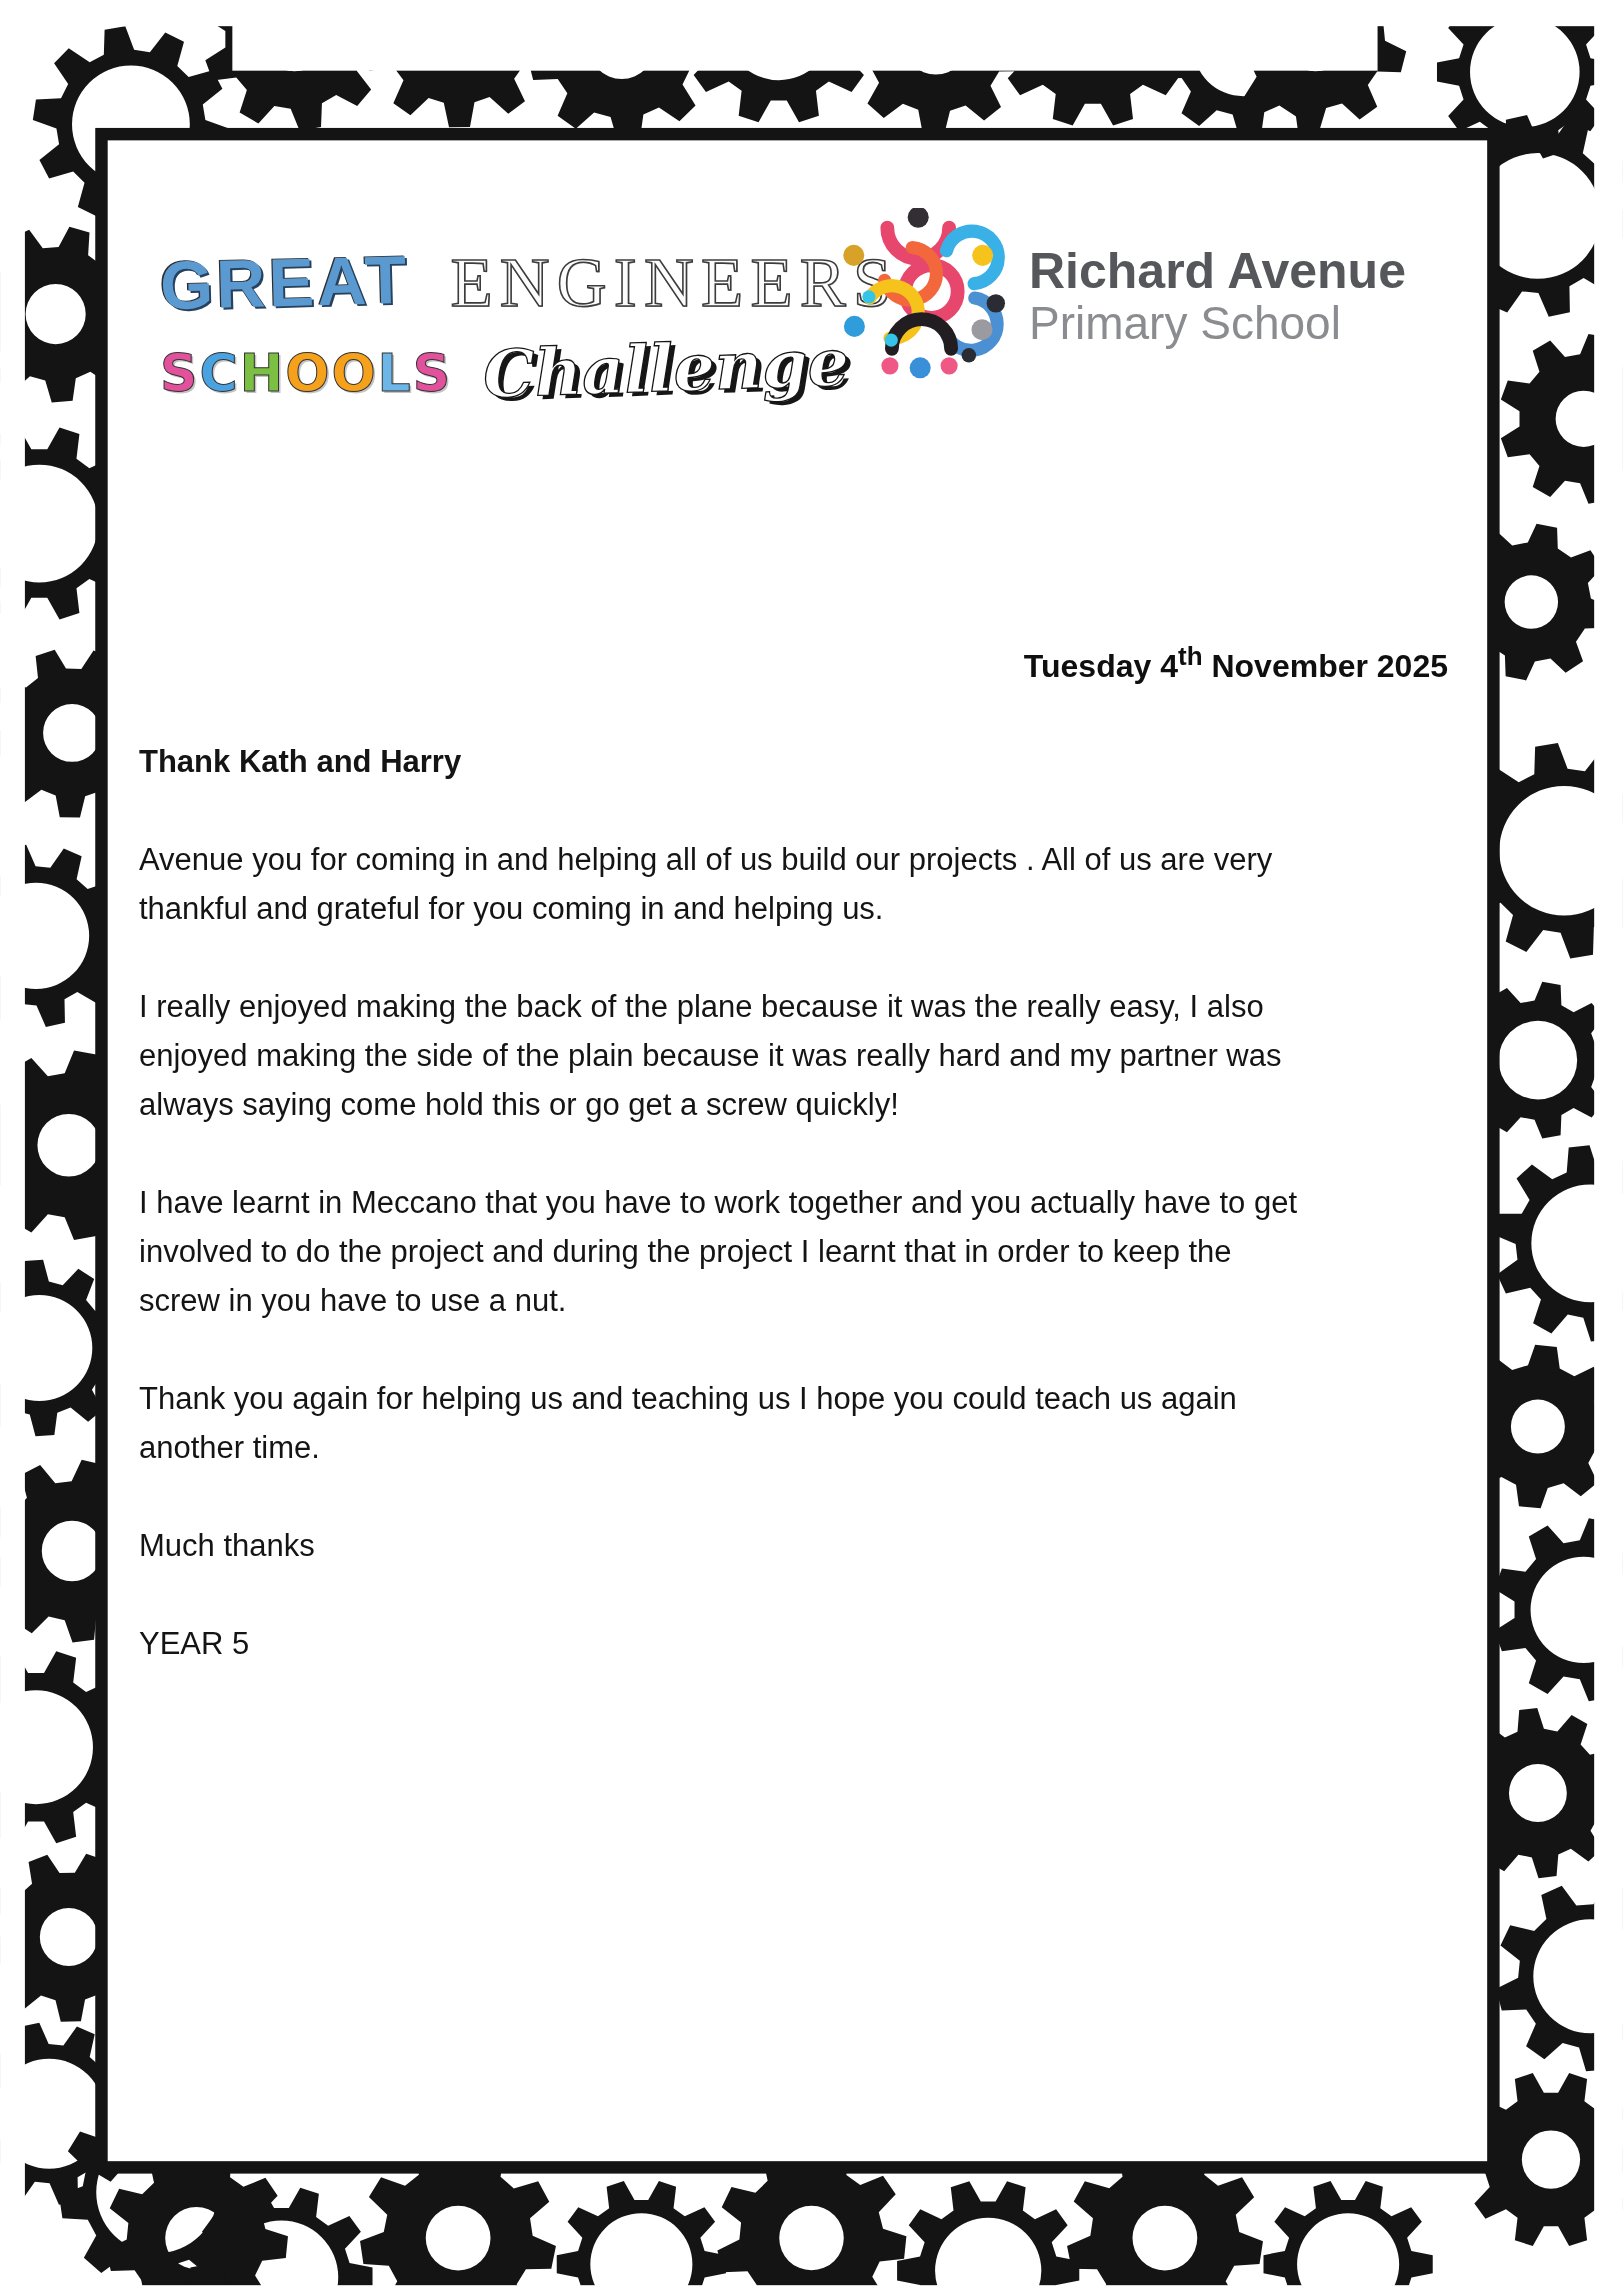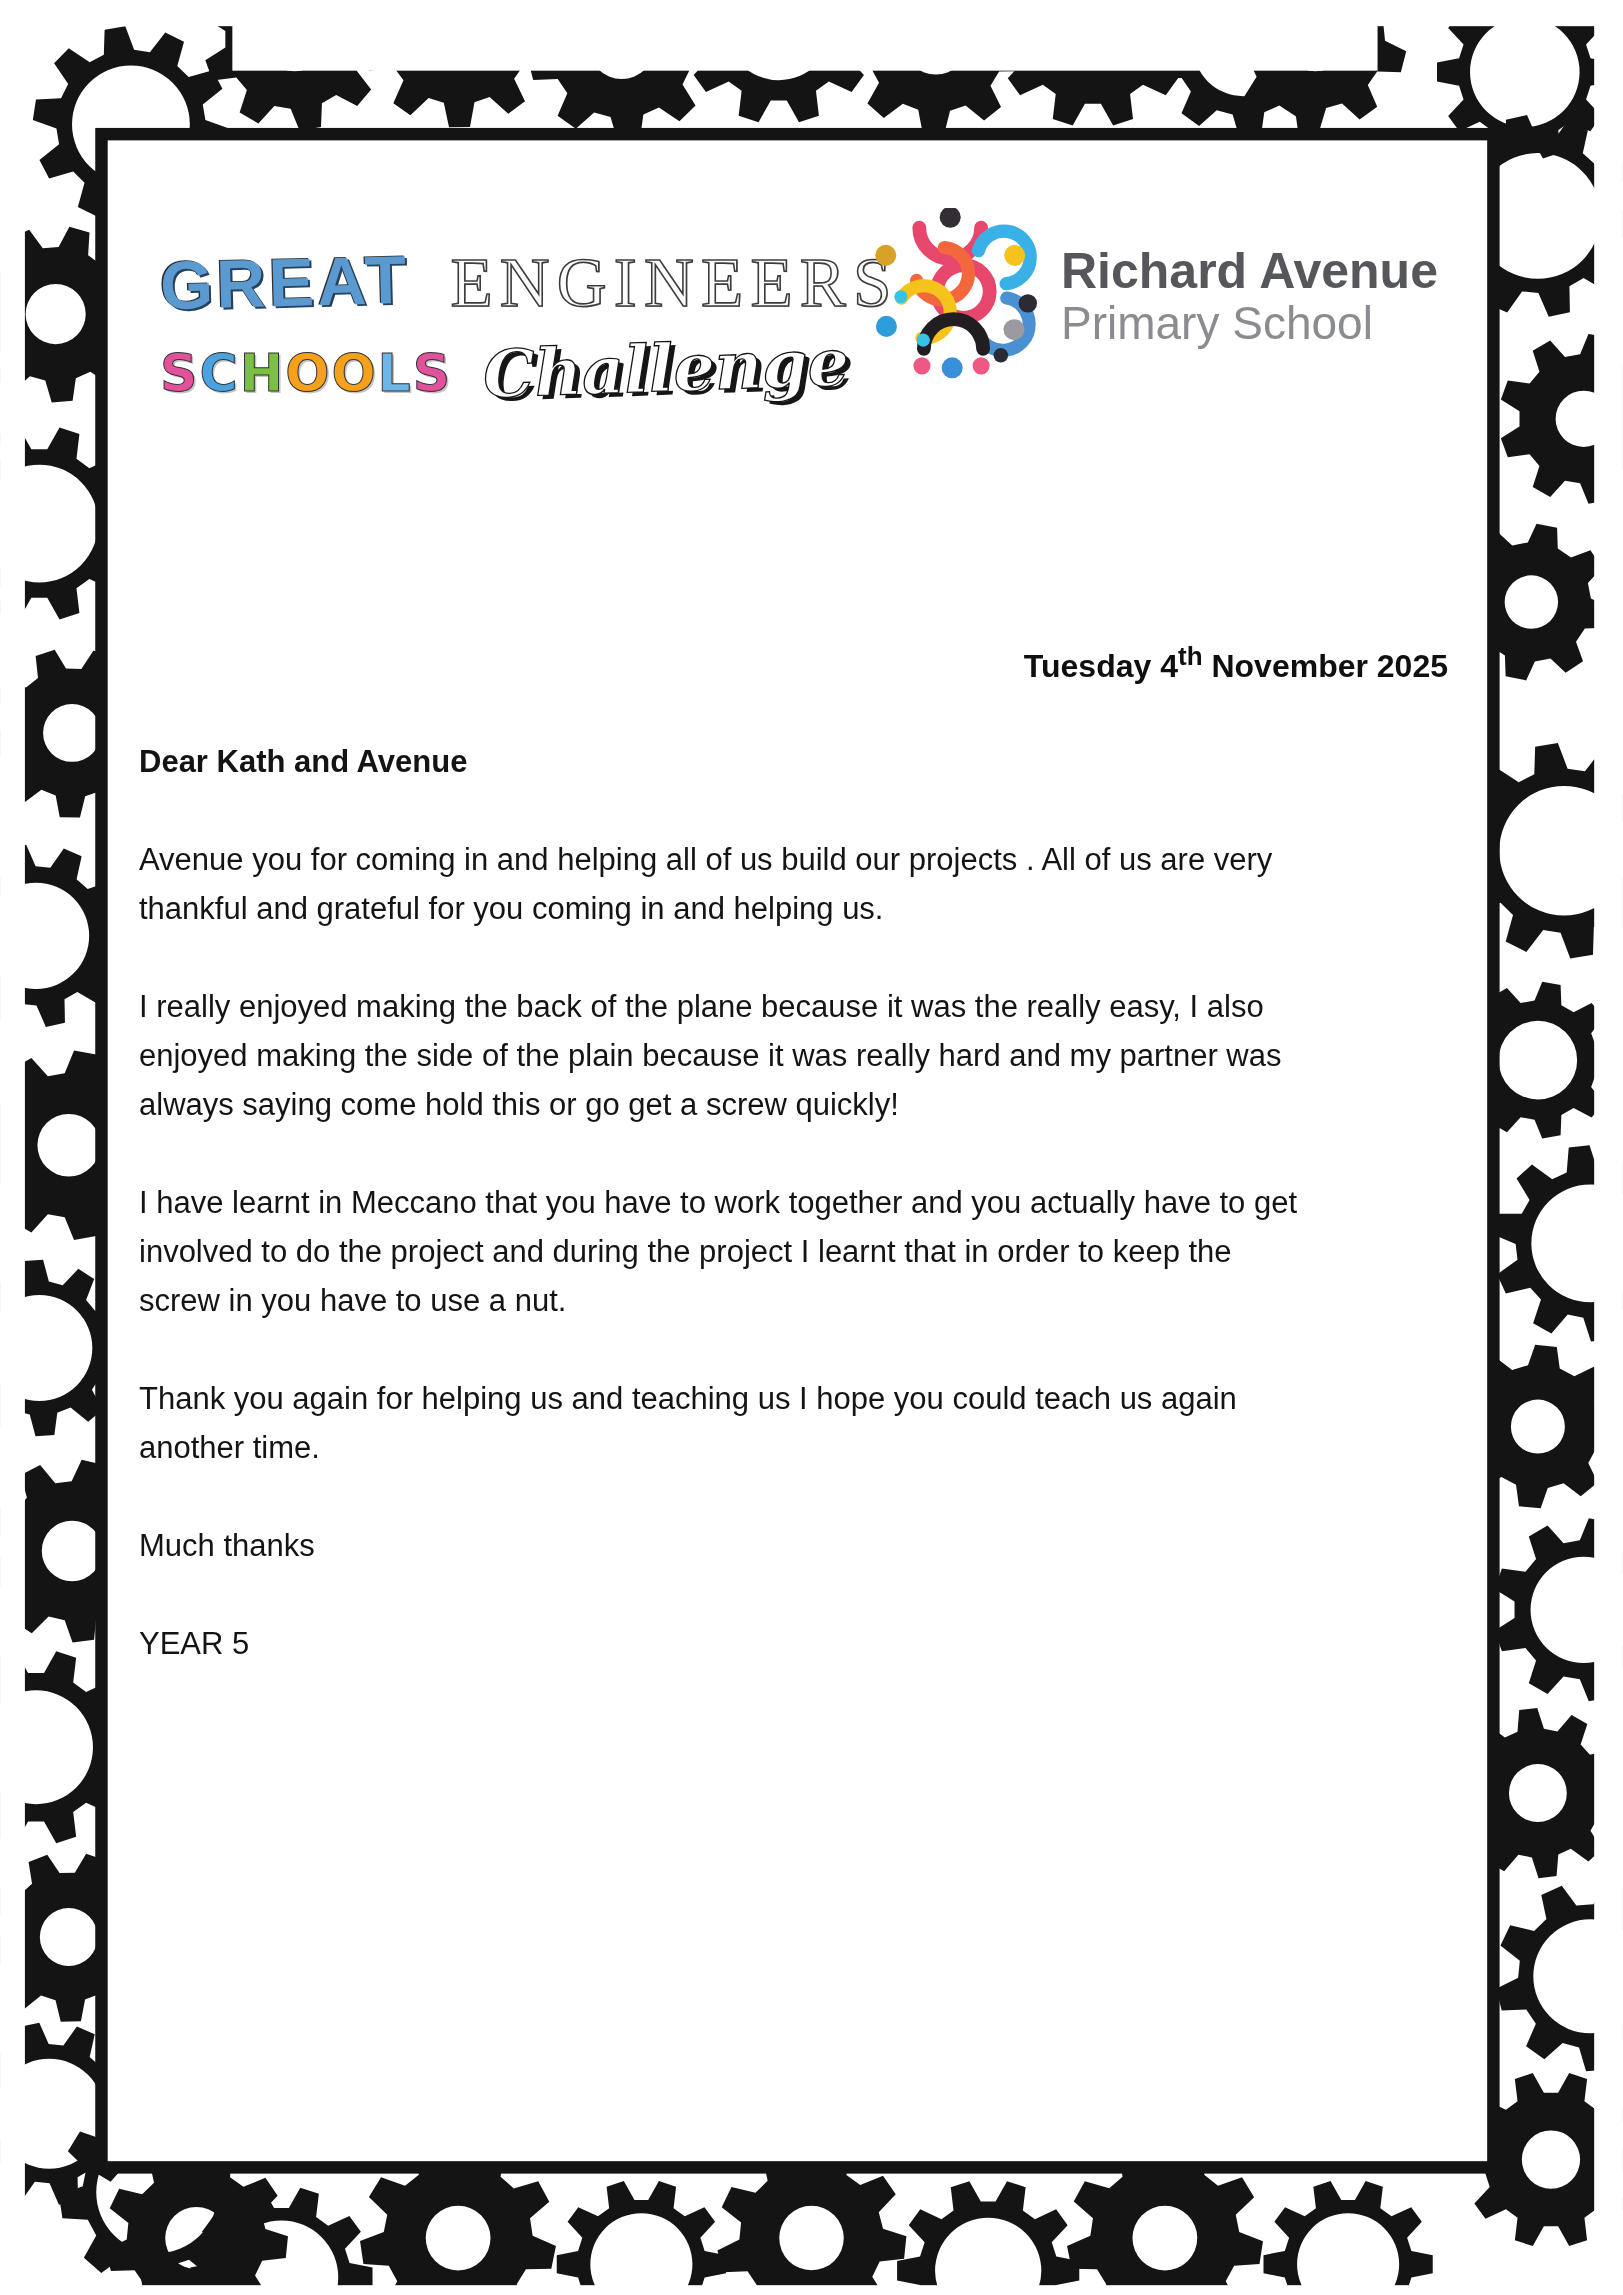--- a/index.html
+++ b/index.html
@@ -24,21 +24,21 @@
   .word-schools span:nth-child(1),.word-schools span:nth-child(7){color:#e2519b;}
   .word-schools span:nth-child(2){color:#4aa3e0;}
   .word-schools span:nth-child(3){color:#7cc043;}
   .word-schools span:nth-child(4),.word-schools span:nth-child(5){color:#f5a11c;}
   .word-schools span:nth-child(6){color:#6db7e8;}
   .word-challenge{font-family:"DejaVu Serif",serif;font-style:italic;font-weight:bold;
     font-size:65px;margin-left:31px;color:#ffffff;-webkit-text-stroke:1.3px #151515;
     text-shadow:4.6px 3.9px 0 #161616;transform:rotate(-2deg);display:inline-block;}
 
   
-  .school-logo{position:absolute;left:868px;top:208px;display:flex;align-items:center;}
+  .school-logo{position:absolute;left:836px;top:208px;display:flex;align-items:center;}
   .school-icon{width:171px;height:171px;}
   .school-name{margin-left:22px;margin-top:6.5px;}
   .school-name1{font-size:50px;font-weight:bold;color:#56575b;line-height:1.05;}
   .school-name2{font-size:46px;font-weight:normal;color:#8a8c8f;line-height:1.1;}
 
   
   .address{position:absolute;top:436px;right:175px;text-align:right;
     font-size:32px;font-weight:bold;line-height:46px;color:#0f0f0f;}
   .date{position:absolute;top:641px;right:175px;text-align:right;
     font-size:32px;font-weight:bold;color:#0f0f0f;}
@@ -150,21 +150,21 @@
       <div class="school-name">
         <div class="school-name1">Richard Avenue</div>
         <div class="school-name2">Primary School</div>
       </div>
     </div>
 
 
     <div class="date"><span>Tuesday 4</span><sup>th</sup><span> November 2025</span></div>
 
     <div class="body-text">
-      <p class="salutation">Dear Kath and Avenue</p>
+      <p class="salutation">Thank Kath and Harry</p>
       <p>Avenue you for coming in and helping all of us build our projects . All of us are very thankful and grateful for you coming in and helping us.</p>
       <p>I really enjoyed making the back of the plane because it was the really easy, I also enjoyed making the side of the plain because it was really hard and my partner was always saying come hold this or go get a screw quickly!</p>
       <p>I have learnt in Meccano that you have to work together and you actually have to get involved to do the project and during the project I learnt that in order to keep the screw in you have to use a nut.</p>
       <p>Thank you again for helping us and teaching us I hope you could teach us again another time.</p>
       <p>Much thanks</p>
       <p>YEAR 5</p>
     </div>
 
   </div>
 </div>

